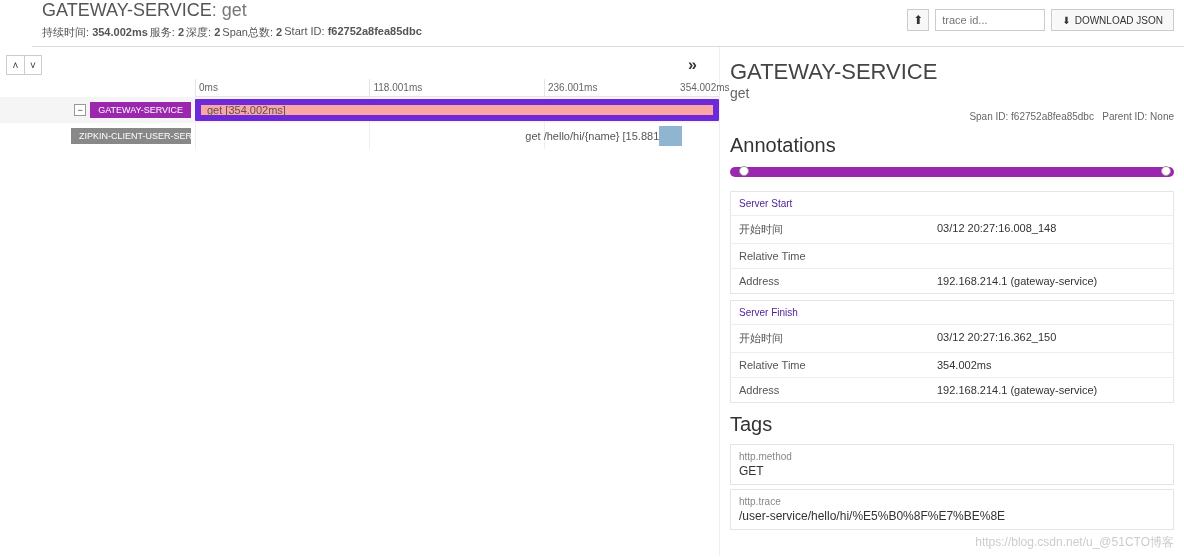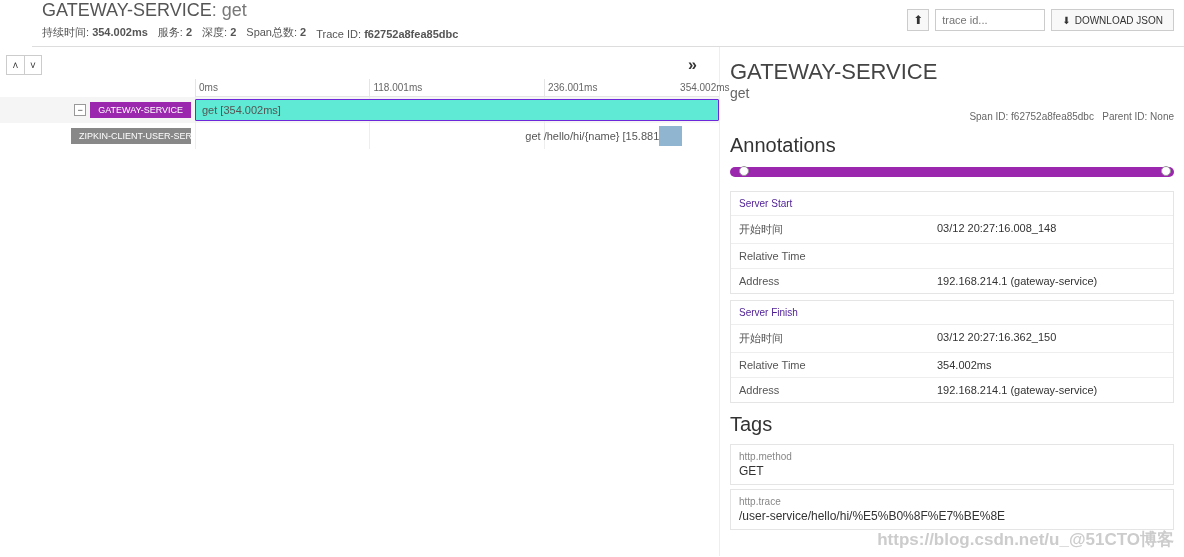--- a/index.html
+++ b/index.html
@@ -3,21 +3,21 @@
   <meta charset="utf-8">
   <style>
     * { box-sizing: border-box; margin: 0; padding: 0; }
     body { font-family: -apple-system, BlinkMacSystemFont, "Segoe UI", Arial, sans-serif; font-size: 12px; color: #333; background: #fff; }
     
     .topbar { display: flex; align-items: center; justify-content: space-between; padding: 0 10px 6px 10px; border-bottom: 1px solid #ddd; margin-left: 32px; }
     .topbar-left { display: flex; flex-direction: column; gap: 4px; }
     .title-line { font-size: 18px; color: #555; }
     .title-line .service-name { font-weight: 400; text-transform: uppercase; }
     .title-line .method { font-weight: 300; color: #777; }
-    .meta-line { font-size: 11px; color: #555; display: flex; gap: 10px; align-items: flex-end; }
+    .meta-line { font-size: 11px; color: #555; display: flex; gap: 2px; }
     .meta-line b { font-weight: 600; }
     .topbar-right { display: flex; align-items: center; gap: 6px; }
     .upload-btn { width: 22px; height: 22px; border: 1px solid #ccc; background: #f8f8f8; display: flex; align-items: center; justify-content: center; cursor: pointer; }
     .trace-input { height: 22px; width: 110px; border: 1px solid #ccc; padding: 0 6px; font-size: 11px; }
     .download-btn { height: 22px; border: 1px solid #ccc; background: #f8f8f8; padding: 0 10px; font-size: 10px; cursor: pointer; display: flex; align-items: center; gap: 4px; }
     
     .main { display: flex; height: calc(100vh - 48px); }
     .left-pane { flex: 1; min-width: 0; position: relative; }
     .right-pane { width: 465px; border-left: 1px solid #eee; overflow-y: auto; padding: 12px 10px; }
     
@@ -32,21 +32,21 @@
     .time-tick { position: absolute; font-size: 10px; color: #666; border-left: 1px solid #e5e5e5; padding-left: 3px; height: 18px; line-height: 18px; }
     
     .span-row { display: flex; align-items: center; height: 26px; position: relative; }
     .span-label-col { width: 195px; display: flex; align-items: center; justify-content: flex-end; padding-right: 4px; position: relative; }
     .tree-toggle { width: 12px; height: 12px; border: 1px solid #999; background: #fff; display: flex; align-items: center; justify-content: center; font-size: 9px; margin-right: 4px; cursor: pointer; }
     .span-tag { font-size: 9px; padding: 3px 8px; color: #fff; white-space: nowrap; }
     .tag-purple { background: #9b27af; }
     .tag-grey { background: #888; }
     .span-bar-col { flex: 1; position: relative; height: 100%; }
     .span-bar { position: absolute; height: 22px; top: 2px; border-radius: 1px; display: flex; align-items: center; padding: 0 6px; font-size: 11px; color: #555; }
-    .bar-blue { background: #5eead4; border: 1px solid #6d28d9; }
+    .bar-blue { background: #fca5a5; border: 6px solid #6d28d9; }
     .bar-inner { position: absolute; height: 20px; top: 3px; background: #8fb5d0; }
     .grid-line { position: absolute; top: 0; bottom: 0; width: 1px; background: #eee; }
     
     .span-row.selected { background: #f5f5f5; }
     
     .detail-title { font-size: 22px; font-weight: 400; color: #444; }
     .detail-sub { font-size: 14px; color: #666; margin-bottom: 10px; }
     .id-line { font-size: 10px; color: #666; text-align: right; margin-bottom: 12px; }
     .section-head { font-size: 20px; font-weight: 500; margin: 10px 0 8px 0; color: #333; }
     
@@ -59,36 +59,36 @@
     .anno-key { width: 150px; color: #555; }
     .anno-val { flex: 1; color: #333; }
     
     .hide-btn { float: right; border: 1px solid #ccc; background: #f5f5f5; padding: 6px 14px; font-size: 10px; cursor: pointer; margin: 6px 0 12px 0; }
     .clearfix::after { content: ""; display: block; clear: both; }
     
     .tag-box { border: 1px solid #e5e5e5; padding: 6px 8px; margin-bottom: 4px; }
     .tag-key { font-size: 10px; color: #888; }
     .tag-val { font-size: 12px; color: #333; margin-top: 2px; }
     
-    .watermark { position: fixed; bottom: 6px; right: 10px; font-size: 17px; color: #ccc; font-weight: bold; }
+    .watermark { position: fixed; bottom: 6px; right: 10px; font-size: 12px; color: #ccc; }
   </style>
 </head>
 <body>
 
 <div class="topbar">
   <div class="topbar-left">
     <div class="title-line">
       <span class="service-name">GATEWAY-SERVICE</span><span class="method">: <span>get</span></span>
     </div>
     <div class="meta-line">
       <span><span>持续时间:</span> <b>354.002ms</b></span>
       <span><span>服务:</span> <b>2</b></span>
       <span><span>深度:</span> <b>2</b></span>
       <span><span>Span总数:</span> <b>2</b></span>
-      <span><span>Trace ID:</span> <b>f62752a8fea85dbc</b></span>
+      <span><span>Start ID:</span> <b>f62752a8fea85dbc</b></span>
     </div>
   </div>
   <div class="topbar-right">
     <div class="upload-btn">
       <span>⬆</span>
     </div>
     <input class="trace-input" placeholder="trace id..." style="">
     <div class="download-btn">
       <span>⬇</span>
       <span>DOWNLOAD JSON</span>

